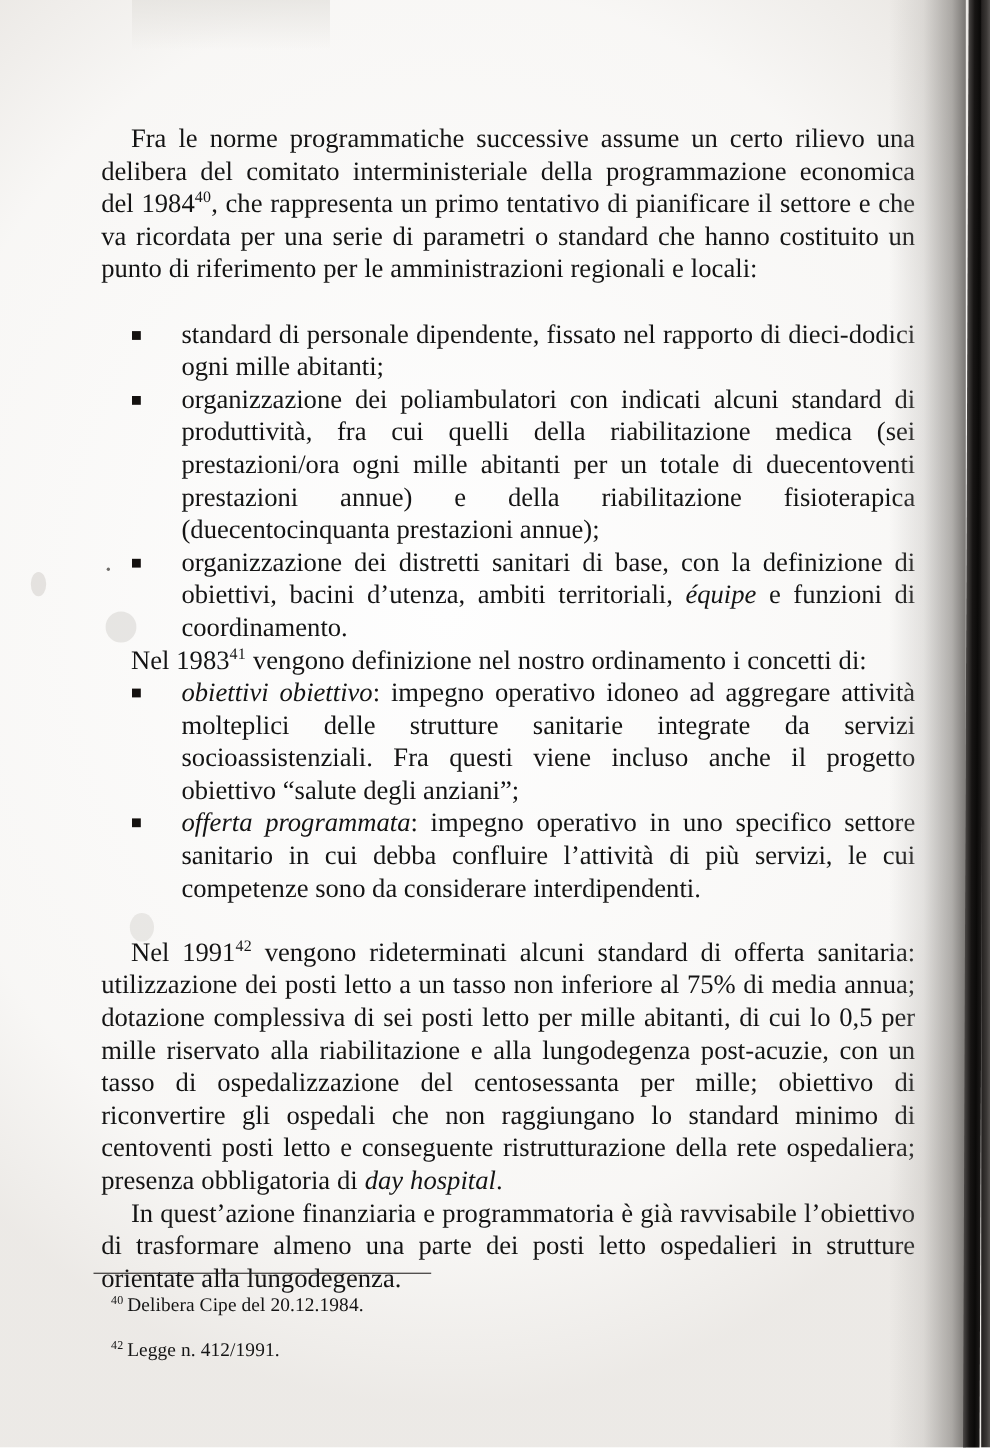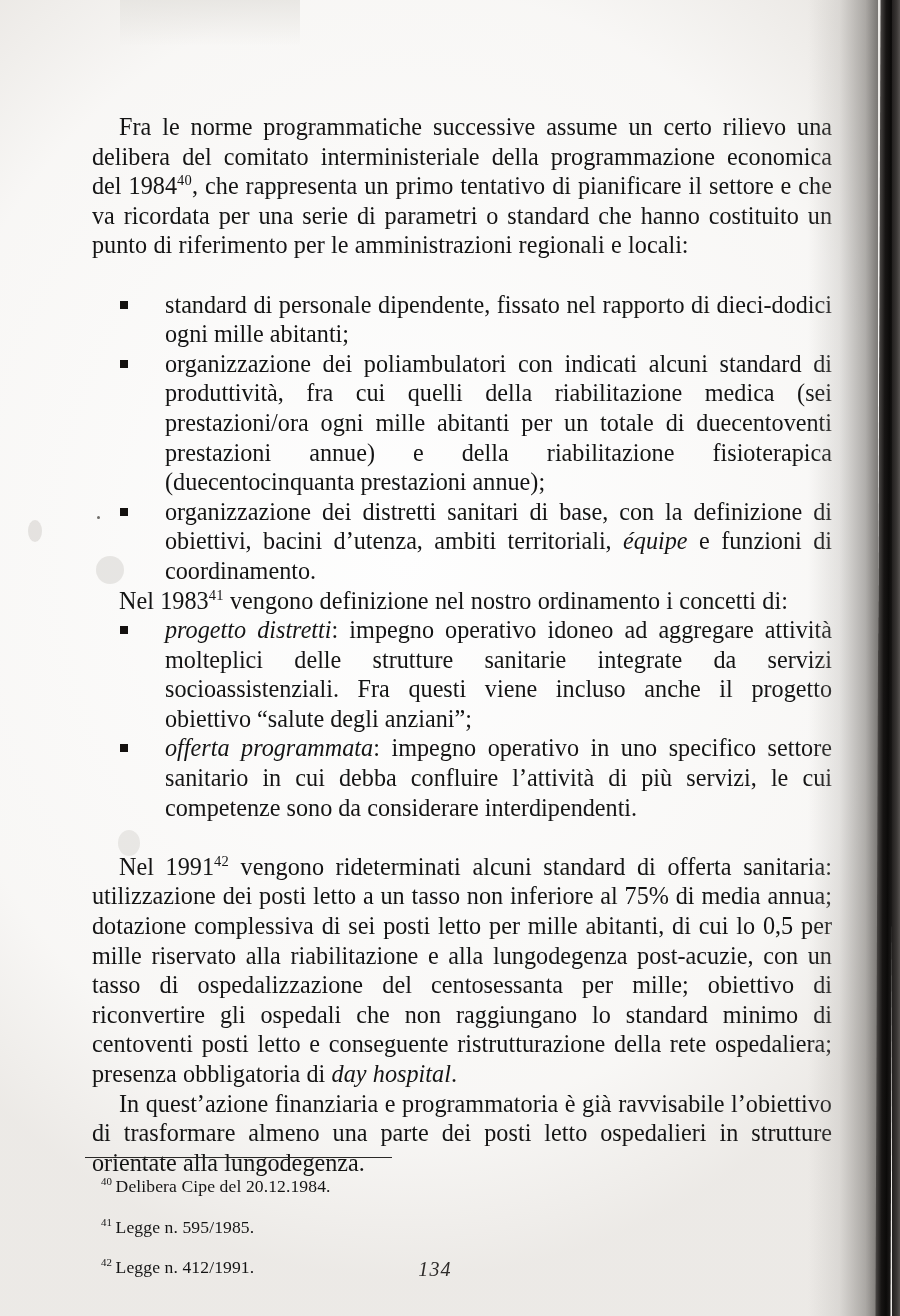--- a/index.html
+++ b/index.html
@@ -192,42 +192,40 @@
     </p>
 
     <p class="bullet-item">
       <span class="stray-dot"></span>
       <span class="bullet-mark"></span><span>organizzazione dei distretti sanitari di base, con la definizione di obiettivi, bacini d’utenza, ambiti territoriali, </span><i>équipe</i><span> e funzioni di coordinamento.</span>
     </p>
 
     <p class="body indent"><span>Nel 1983</span><sup class="fn">41</sup><span> vengono definizione nel nostro ordinamento i concetti di:</span></p>
 
     <p class="bullet-item">
-      <span class="bullet-mark"></span><i>progetto distretti</i><span>: impegno operativo idoneo ad aggregare attività molteplici delle strutture sanitarie integrate da servizi socioassistenziali. Fra questi viene incluso anche il progetto obiettivo “salute degli anziani”;</span>
+      <span class="bullet-mark"></span><i>obiettivi obiettivo</i><span>: impegno operativo idoneo ad aggregare attività molteplici delle strutture sanitarie integrate da servizi socioassistenziali. Fra questi viene incluso anche il progetto obiettivo “salute degli anziani”;</span>
     </p>
 
     <p class="bullet-item">
       <span class="bullet-mark"></span><i>offerta programmata</i><span>: impegno operativo in uno specifico settore sanitario in cui debba confluire l’attività di più servizi, le cui competenze sono da considerare interdipendenti.</span>
     </p>
 
     <p class="body indent gap-before"><span>Nel 1991</span><sup class="fn">42</sup><span> vengono rideterminati alcuni standard di offerta sanitaria: utilizzazione dei posti letto a un tasso non inferiore al 75% di media annua; dotazione complessiva di sei posti letto per mille abitanti, di cui lo 0,5 per mille riservato alla riabilitazione e alla lungodegenza post-acuzie, con un tasso di ospedalizzazione del centosessanta per mille; obiettivo di riconvertire gli ospedali che non raggiungano lo standard minimo di centoventi posti letto e conseguente ristrutturazione della rete ospedaliera; presenza obbligatoria di </span><i>day hospital</i><span>.</span></p>
 
     <p class="body indent"><span>In quest’azione finanziaria e programmatoria è già ravvisabile l’obiettivo di trasformare almeno una parte dei posti letto ospedalieri in strutture orientate alla lungodegenza.</span></p>
 
   </div>
 
   <div id="footnotes">
     <div class="fn-rule"></div>
 
     <p class="fn-line"><sup>40</sup><span>Delibera Cipe del 20.12.1984.</span></p>
 
-    <p class="fn-line"><sup>41</sup><span>Legge n. 595/1985.</span></p>
 
     <p class="fn-line"><sup>42</sup><span>Legge n. 412/1991.</span></p>
   </div>
 
-  <div id="folio">134</div>
 
   <div class="gutter-shade"></div>
   <div class="binding-edge"></div>
   <div class="binding-edge-outer"></div>
 
 </div>
 
 </body></html>

